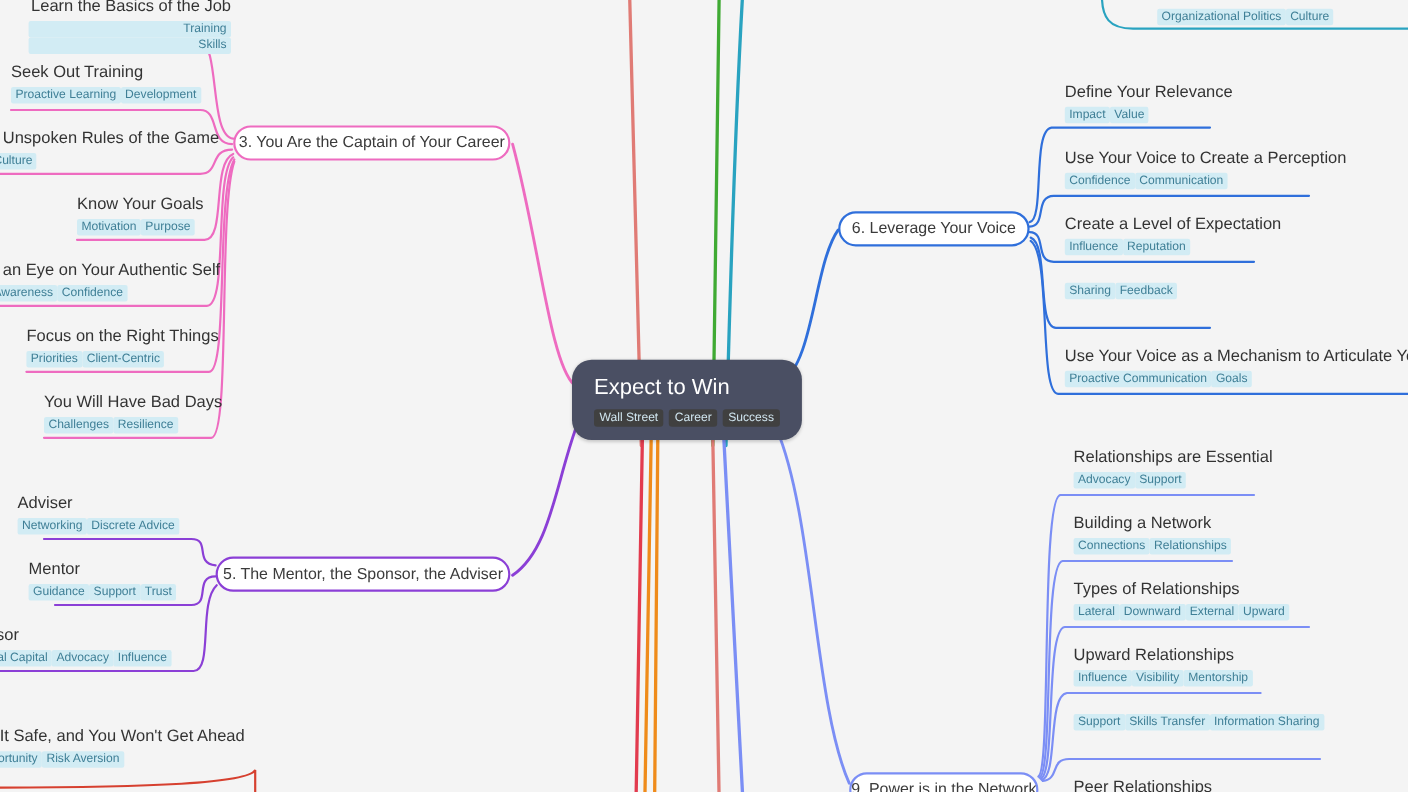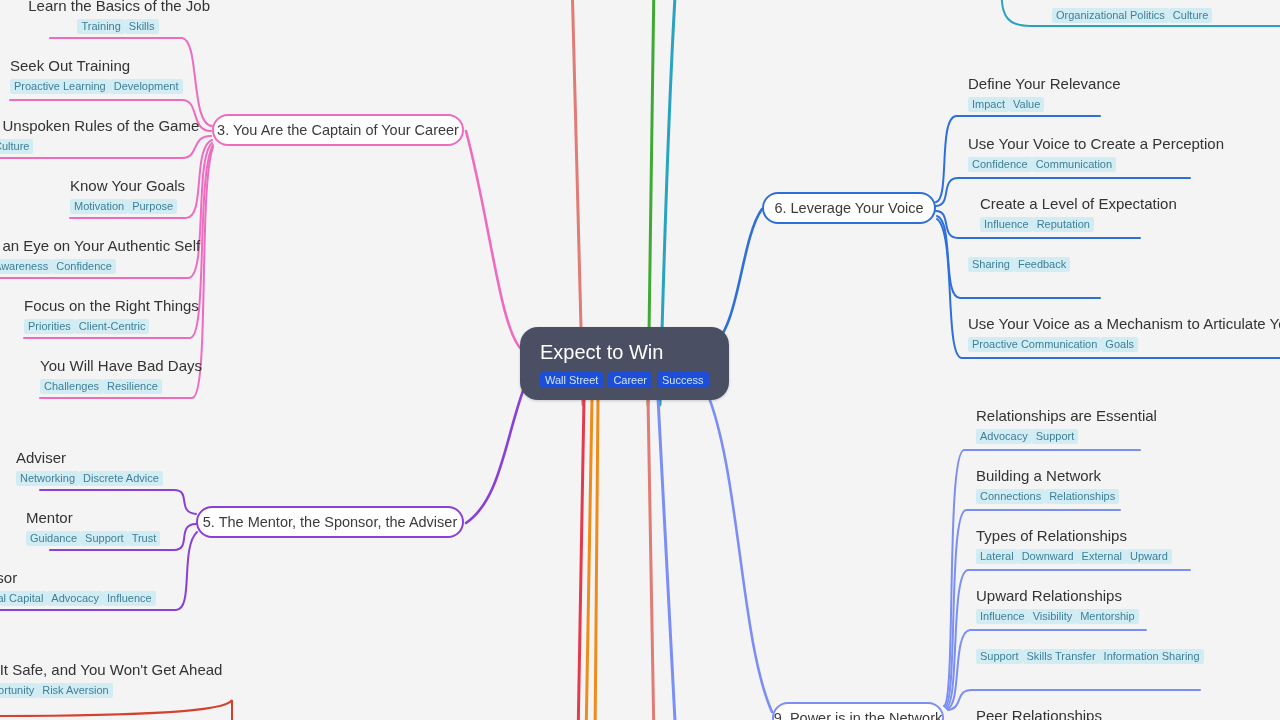--- a/index.html
+++ b/index.html
@@ -40,21 +40,21 @@
     font-size: 20px;
     line-height: 26px;
     white-space: nowrap;
   }
   .central .c-tags {
     margin-top: 7px;
     display: flex;
     gap: 5px;
   }
   .central .c-tags .tag {
-    background: #1d4ed8;
+    background: #404040;
     color: #cfe4ee;
     font-size: 11px;
     line-height: 14px;
     padding: 1px 5px;
     border-radius: 3px;
     white-space: nowrap;
   }
 
   
   .branch {
@@ -94,21 +94,21 @@
   .leaf .leaf-tags .tag {
     background: #d2ecf4;
     color: #3f7f96;
     font-size: 11px;
     line-height: 15px;
     padding: 0px 4px;
     border-radius: 2px;
     white-space: nowrap;
   }
   .leaf.ralign { text-align: right; }
-  .leaf.ralign .leaf-tags { justify-content: center; }
+  .leaf.ralign .leaf-tags { justify-content: flex-end; flex-direction: column; }
 </style>
 </head>
 <body>
 
 <div id="canvas">
 
   <svg class="links" viewBox="0 0 1280 720">
     <g fill="none" stroke-width="2.2" stroke-linecap="round">
 
       <path d="M583,405 C578,250 576,110 572,-20" stroke="#e07b75" stroke-width="3"></path>
@@ -279,21 +279,21 @@
   </div>
 
   <div class="leaf" style="left:968px; top:134px; width:310px;">
     <div class="leaf-title">Use Your Voice to Create a Perception</div>
     <div class="leaf-tags">
       <span class="tag">Confidence</span>
       <span class="tag">Communication</span>
     </div>
   </div>
 
-  <div class="leaf" style="left:968px; top:194px; width:300px;margin-left:12px;">
+  <div class="leaf" style="left:968px; top:194px; width:300px;">
     <div class="leaf-title">Create a Level of Expectation</div>
     <div class="leaf-tags">
       <span class="tag">Influence</span>
       <span class="tag">Reputation</span>
     </div>
   </div>
 
   <div class="leaf" style="left:968px; top:254px; width:300px;">
     <div class="leaf-tags">
       <span class="tag">Sharing</span>

